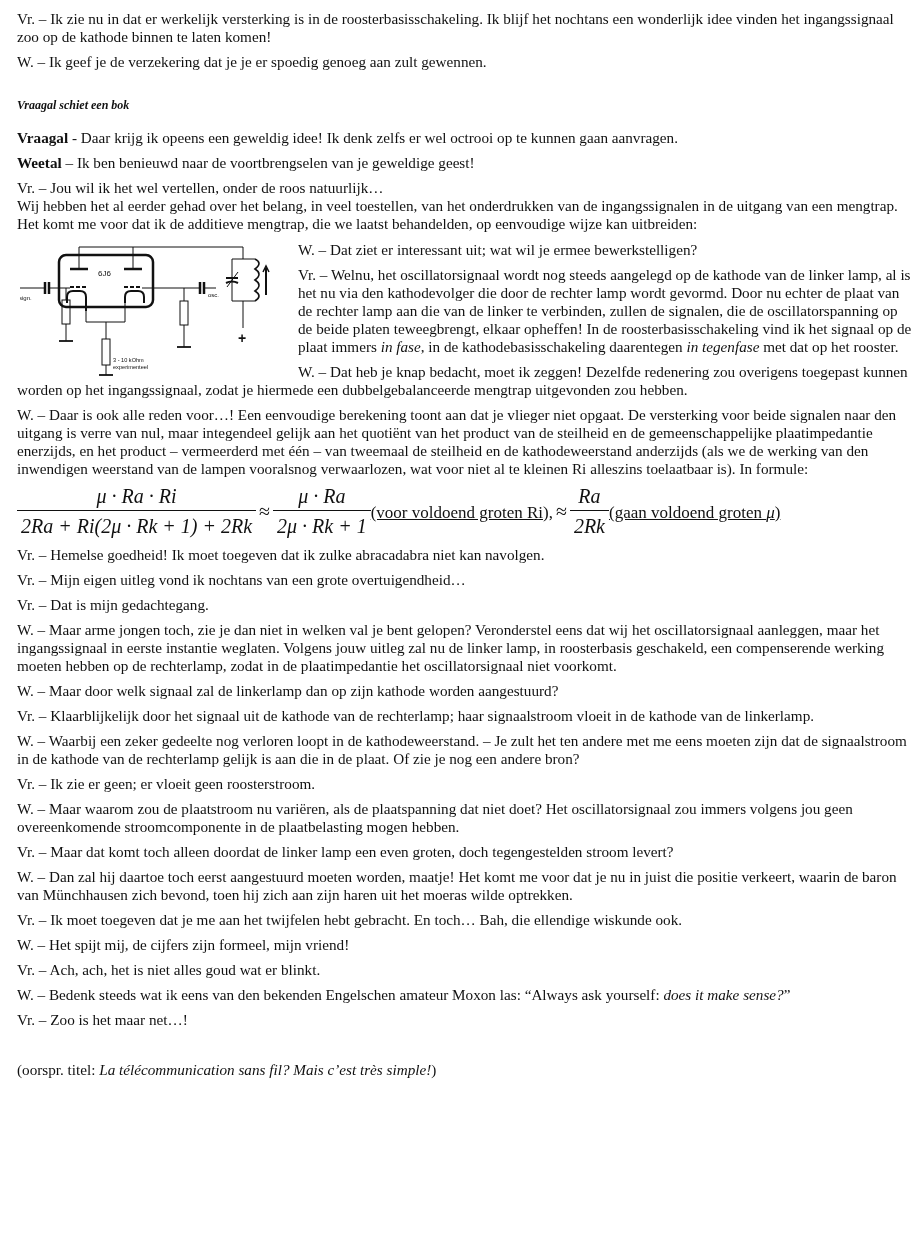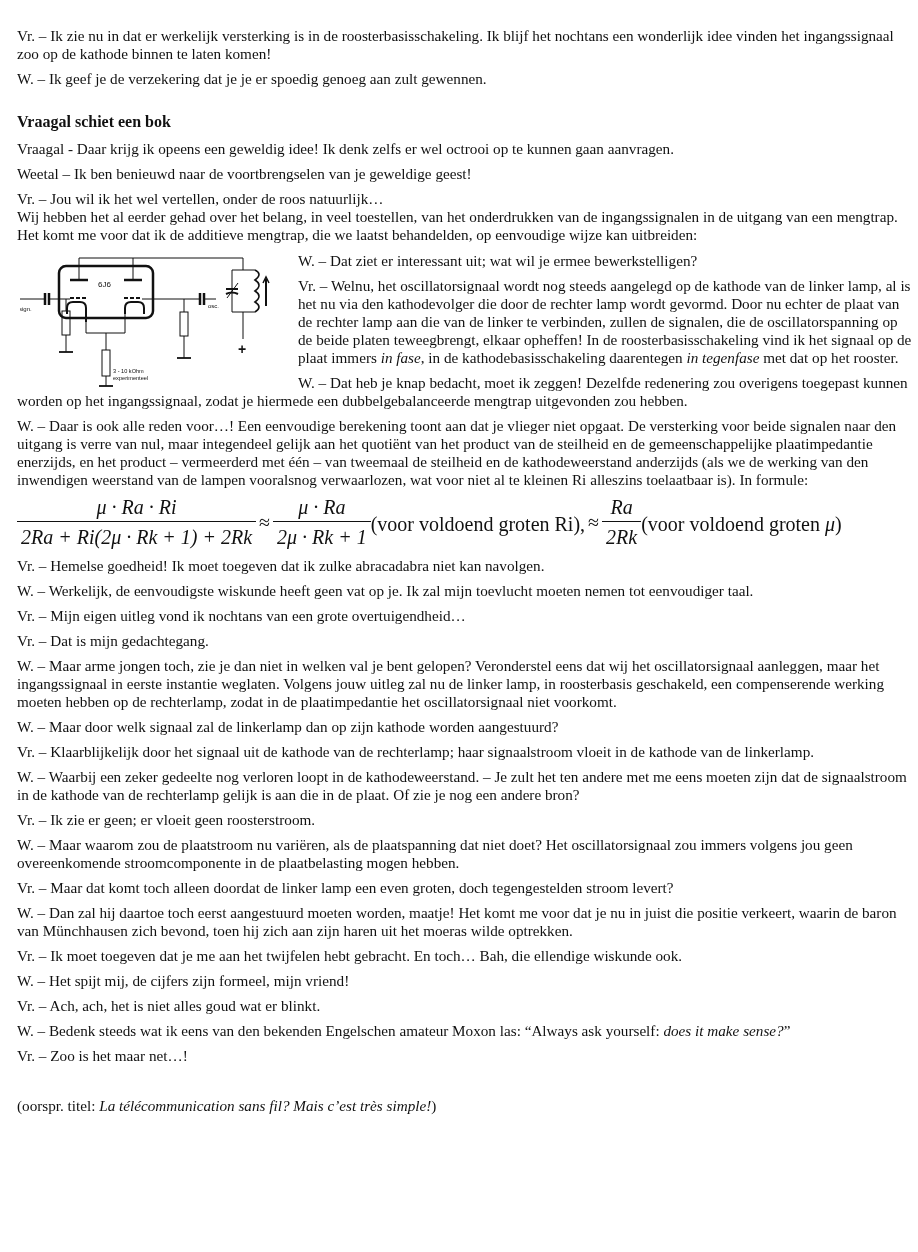--- a/index.html
+++ b/index.html
@@ -6,42 +6,42 @@
     body {
       width: 918px;
       height: 1252px;
       position: relative;
       overflow: hidden;
       font-family: "Liberation Serif", serif;
       font-size: 15.2px;
       line-height: 18px;
       color: #111111;
     }
-    .page { position: absolute; left: 17px; top: 27px; width: 898px; }
+    .page { position: absolute; left: 17px; top: 10px; width: 898px; }
     p { margin: 0 0 7px 0; }
     .tight { margin-bottom: 0; }
-    .heading { font-weight: bold; font-size: 16px; margin: 25px 0 9px 0; }
-    .b { font-weight: normal; }
+    .heading { font-weight: bold; font-size: 12px; margin: 25px 0 15px 0; font-style: italic; }
+    .b { font-weight: bold; }
     .i { font-style: italic; }
 
     .fig-row { position: relative; margin-top: 8px; }
     .circuit { position: absolute; left: 3px; top: 4px; width: 262px; height: 138px; }
     .fig-text { margin-left: 281px; }
     .fig-text p { margin-bottom: 7px; }
 
     .formula {
       display: flex; align-items: center;
       height: 62px; margin: 2px 0 4px 0;
       font-family: "Liberation Serif", serif;
     }
     .frac { display: inline-flex; flex-direction: column; align-items: center; font-style: italic; font-size: 20px; line-height: 24px; }
     .frac .num { padding: 0 4px 2px 4px; }
     .frac .den { border-top: 1.3px solid #111; padding: 3px 4px 0 4px; }
     .approx { font-size: 20px; margin: 0 3px; }
-    .cond { font-size: 20px; font-style: normal; margin-top: 4px; }
+    .cond { font-size: 17px; font-style: normal; margin-top: 4px; text-decoration: underline; }
     .cond .mu { font-style: italic; }
 
     .footer { margin-top: 32px; }
     .footer p { margin: 0; }
 
     svg text { font-family: "Liberation Sans", sans-serif; }
   </style>
 </head>
 <body>
 
@@ -139,25 +139,24 @@
     <span class="frac">
       <span class="num">μ · Ra</span>
       <span class="den">2μ · Rk + 1</span>
     </span>
     <span class="cond">(voor voldoend groten Ri),</span>
     <span class="approx">≈</span>
     <span class="frac">
       <span class="num">Ra</span>
       <span class="den">2Rk</span>
     </span>
-    <span class="cond"><span>(voor voldoend groten </span><span class="mu">μ</span><span>)</span></span>
+    <span class="cond"><span>(gaan voldoend groten </span><span class="mu">μ</span><span>)</span></span>
   </div>
 
   <p>Vr. – Hemelse goedheid! Ik moet toegeven dat ik zulke abracadabra niet kan navolgen.</p>
-  <p>W. – Werkelijk, de eenvoudigste wiskunde heeft geen vat op je. Ik zal mijn toevlucht moeten nemen tot eenvoudiger taal.</p>
   <p>Vr. – Mijn eigen uitleg vond ik nochtans van een grote overtuigendheid…</p>
   <p>Vr. – Dat is mijn gedachtegang.</p>
   <p>W. – Maar arme jongen toch, zie je dan niet in welken val je bent gelopen? Veronderstel eens dat wij het oscillatorsignaal aanleggen, maar het ingangssignaal in eerste instantie weglaten. Volgens jouw uitleg zal nu de linker lamp, in roosterbasis geschakeld, een compenserende werking moeten hebben op de rechterlamp, zodat in de plaatimpedantie het oscillatorsignaal niet voorkomt.</p>
   <p>W. – Maar door welk signaal zal de linkerlamp dan op zijn kathode worden aangestuurd?</p>
   <p>Vr. – Klaarblijkelijk door het signaal uit de kathode van de rechterlamp; haar signaalstroom vloeit in de kathode van de linkerlamp.</p>
   <p>W. – Waarbij een zeker gedeelte nog verloren loopt in de kathodeweerstand. – Je zult het ten andere met me eens moeten zijn dat de signaalstroom in de kathode van de rechterlamp gelijk is aan die in de plaat. Of zie je nog een andere bron?</p>
   <p>Vr. – Ik zie er geen; er vloeit geen roosterstroom.</p>
   <p>W. – Maar waarom zou de plaatstroom nu variëren, als de plaatspanning dat niet doet? Het oscillatorsignaal zou immers volgens jou geen overeenkomende stroomcomponente in de plaatbelasting mogen hebben.</p>
   <p>Vr. – Maar dat komt toch alleen doordat de linker lamp een even groten, doch tegengestelden stroom levert?</p>
   <p>W. – Dan zal hij daartoe toch eerst aangestuurd moeten worden, maatje! Het komt me voor dat je nu in juist die positie verkeert, waarin de baron van Münchhausen zich bevond, toen hij zich aan zijn haren uit het moeras wilde optrekken.</p>

